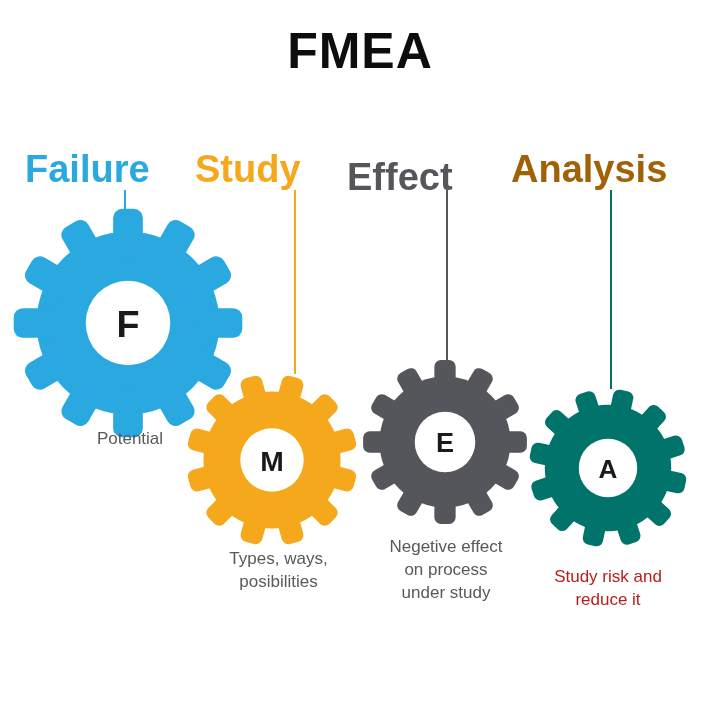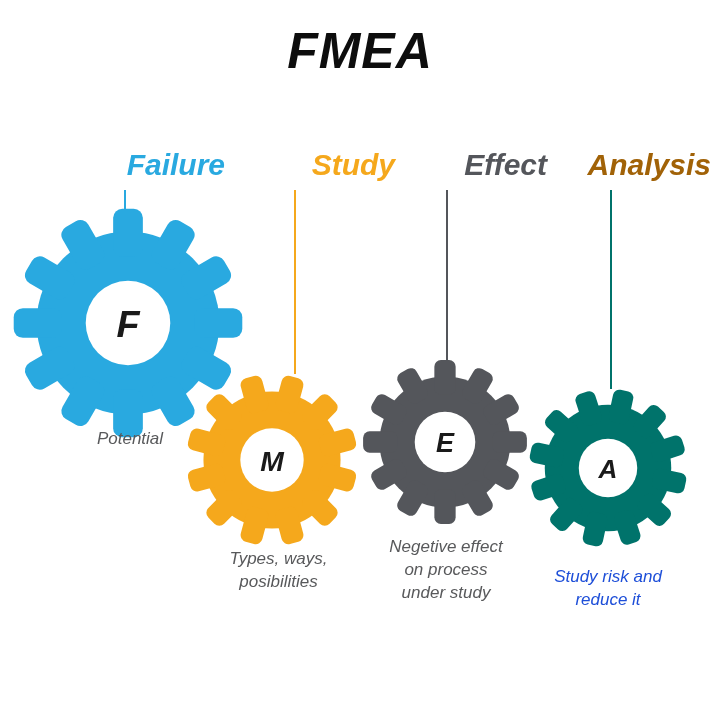--- a/index.html
+++ b/index.html
@@ -2,31 +2,30 @@
 <html><head>
 <meta charset="utf-8">
 <style>
   html,body{margin:0;padding:0;background:#ffffff;}
   .canvas{
     position:relative;
     width:720px;height:684px;
     background:#ffffff;
     font-family:"Liberation Sans", sans-serif;
     overflow:hidden;
-    font-style:italic;
   }
   .title{
     position:absolute;left:0;top:22px;width:720px;
     margin:0;text-align:center;
     font-size:50px;font-weight:800;color:#0d0d0d;
     letter-spacing:1px;
   }
   .col-label{
     position:absolute;top:148px;width:200px;
-    text-align:right;font-size:30px;font-weight:bold;
+    text-align:left;font-size:38px;font-weight:bold;
   }
   .l1{left:25px;}
   .l2{left:195px;}
   .l3{left:347px;}
   .l4{left:511px;}
   .pointer-line{
     position:absolute;width:2px;
   }
   .p1{left:124px;top:190px;height:20px;}
   .p2{left:294px;top:190px;height:184px;}
@@ -52,21 +51,21 @@
 </style>
 </head>
 <body>
 
 <div class="canvas">
 
   <h1 class="title">FMEA</h1>
 
   <div class="col-label l1" style="color: rgb(41, 169, 224);">Failure</div>
   <div class="col-label l2" style="color: rgb(245, 168, 28);">Study</div>
-  <div class="col-label l3" style="color: rgb(84, 86, 91);">Effect</div>
+  <div class="col-label l3" style="color: rgb(84, 86, 91); margin-top: 8px;">Effect</div>
   <div class="col-label l4" style="color: #a16207;">Analysis</div>
 
   <div class="pointer-line p1" style="background: rgb(41, 169, 224);"></div>
   <div class="pointer-line p2" style="background: rgb(245, 168, 28);"></div>
   <div class="pointer-line p3" style="background: rgb(84, 86, 91);"></div>
   <div class="pointer-line p4" style="background: rgb(0, 115, 107);"></div>
 
   <div class="gear g1">
       <svg viewBox="-105 -105 210 210" width="100%" height="100%" xmlns="http://www.w3.org/2000/svg">
         <g fill="#29a9e0">
@@ -151,16 +150,16 @@
         <text x="0" y="1" text-anchor="middle" dominant-baseline="central" font-family="Liberation Sans, sans-serif" font-size="33" font-weight="bold" fill="#1a1a1a">A</text>
       </svg>
     </div>
 
   <div class="caption c1" style="color: rgb(88, 89, 91);">Potential</div>
   <div class="caption c2" style="color: rgb(88, 89, 91);">Types, ways,
 posibilities</div>
   <div class="caption c3" style="color: rgb(88, 89, 91); text-align: center;">Negetive effect
 on process
 under study</div>
-  <div class="caption c4" style="color: #1d4ed8;">Study risk and
+  <div class="caption c4" style="color: #b91c1c;">Study risk and
 reduce it</div>
 
 </div>
 
 </body></html>

